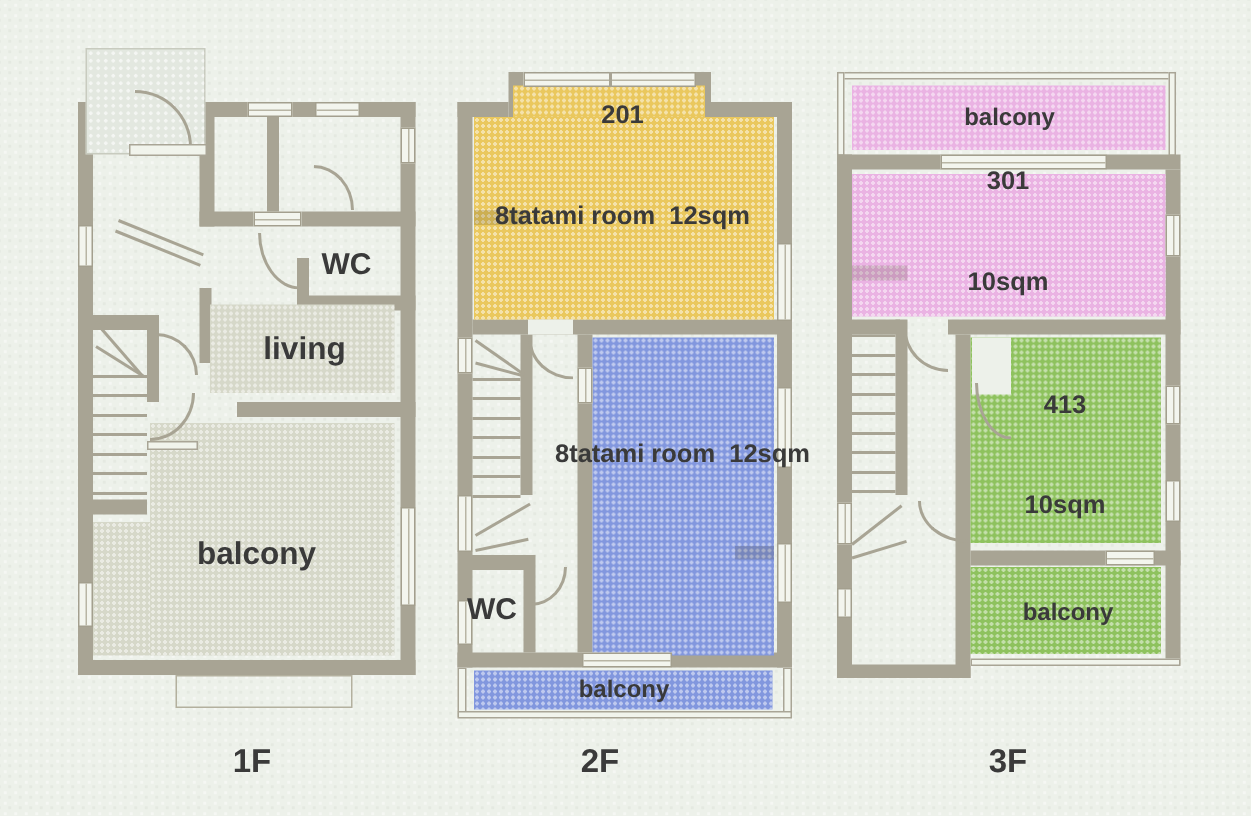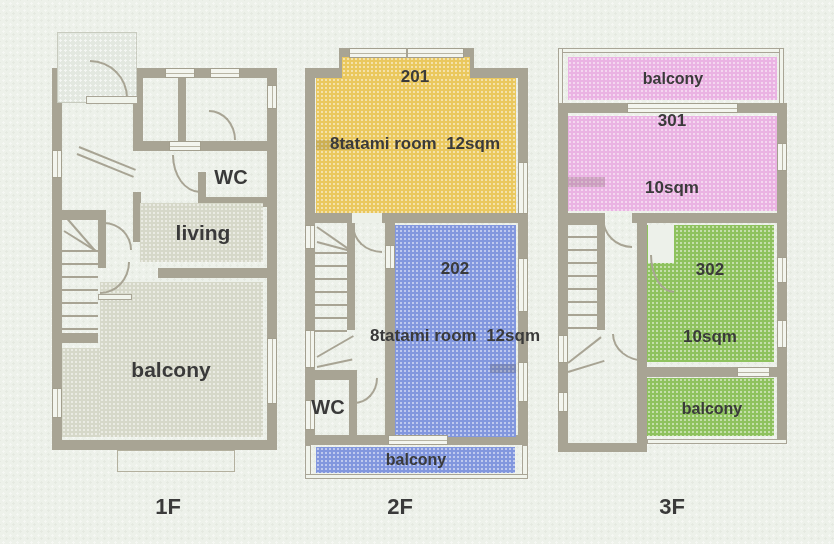--- a/index.html
+++ b/index.html
@@ -151,21 +151,20 @@
     
     <div class="rail" style="left:305px;top:445px;width:6px;height:33px"></div>
     <div class="rail" style="left:522px;top:445px;width:6px;height:33px"></div>
     <div class="rail" style="left:305px;top:474px;width:223px;height:5px"></div>
     
     <div class="lbl s17" style="left:415px;top:111px">
       <span class="line">201</span>
       <span class="line">8tatami room  12sqm</span>
     </div>
     <div class="lbl s17" style="left:455px;top:303px">
-      <span class="line">202</span>
       <span class="line">8tatami room  12sqm</span>
     </div>
     <div class="lbl s20" style="left:328px;top:407px">WC</div>
     <div class="lbl s16" style="left:416px;top:460px">balcony</div>
     <div class="lbl s22" style="left:400px;top:507px">2F</div>
   </section>
 
   
   <section class="plan">
     
@@ -207,20 +206,20 @@
     <div class="arc arc-bl" style="left:650px;top:255px;width:24px;height:38px"></div>
     
     <div class="rail" style="left:647px;top:439px;width:140px;height:5px"></div>
     
     <div class="lbl s16" style="left:673px;top:79px">balcony</div>
     <div class="lbl s17" style="left:672px;top:155px">
       <span class="line">301</span>
       <span class="line">10sqm</span>
     </div>
     <div class="lbl s17" style="left:710px;top:304px">
-      <span class="line">302</span>
+      <span class="line">413</span>
       <span class="line">10sqm</span>
     </div>
     <div class="lbl s16" style="left:712px;top:409px">balcony</div>
     <div class="lbl s22" style="left:672px;top:507px">3F</div>
   </section>
 
 </div>
 
 </body></html>

